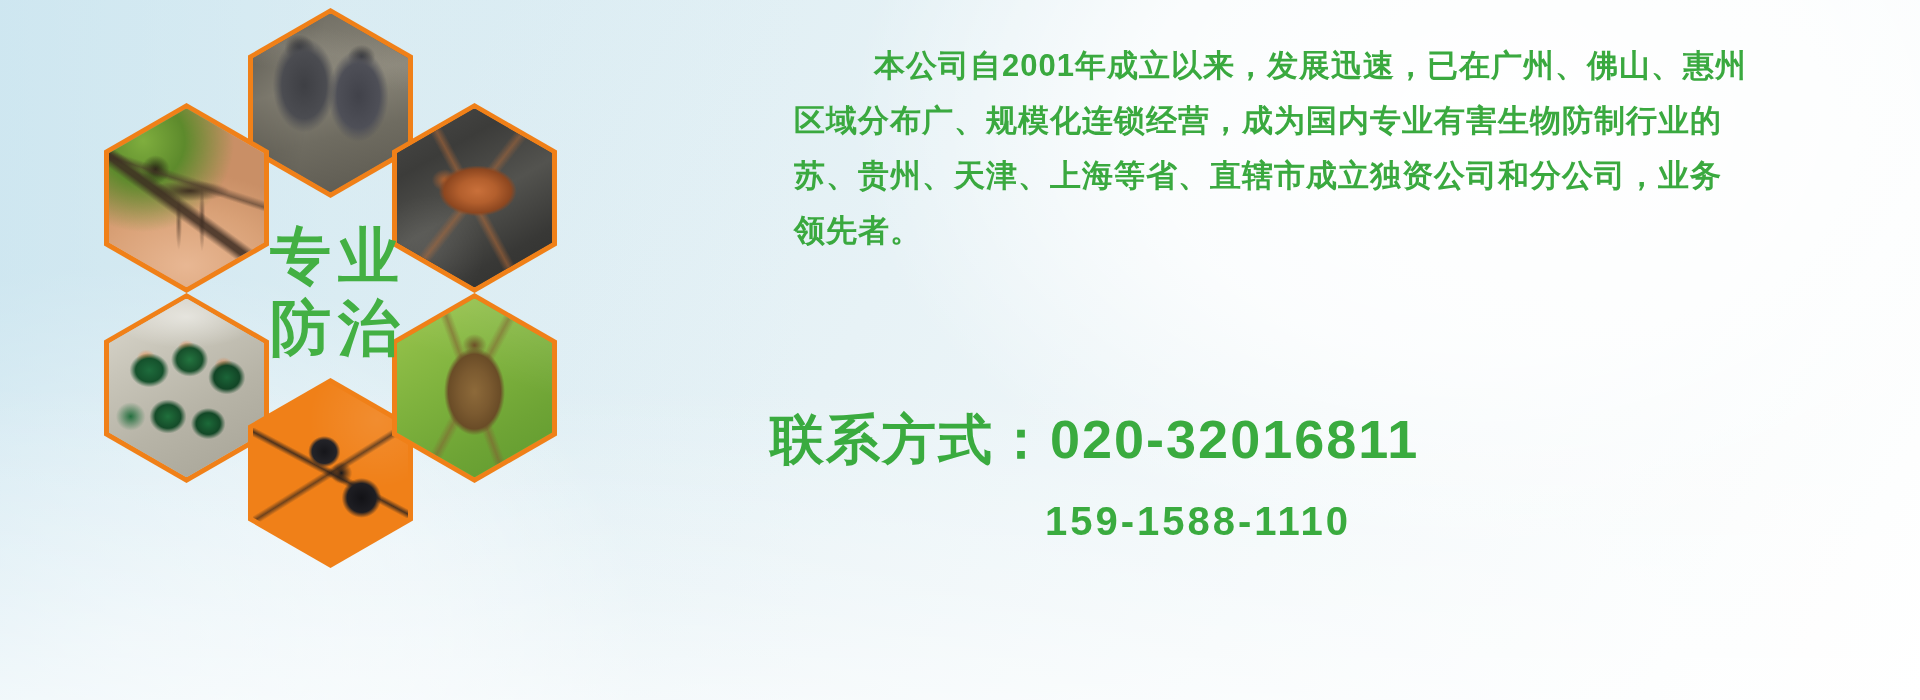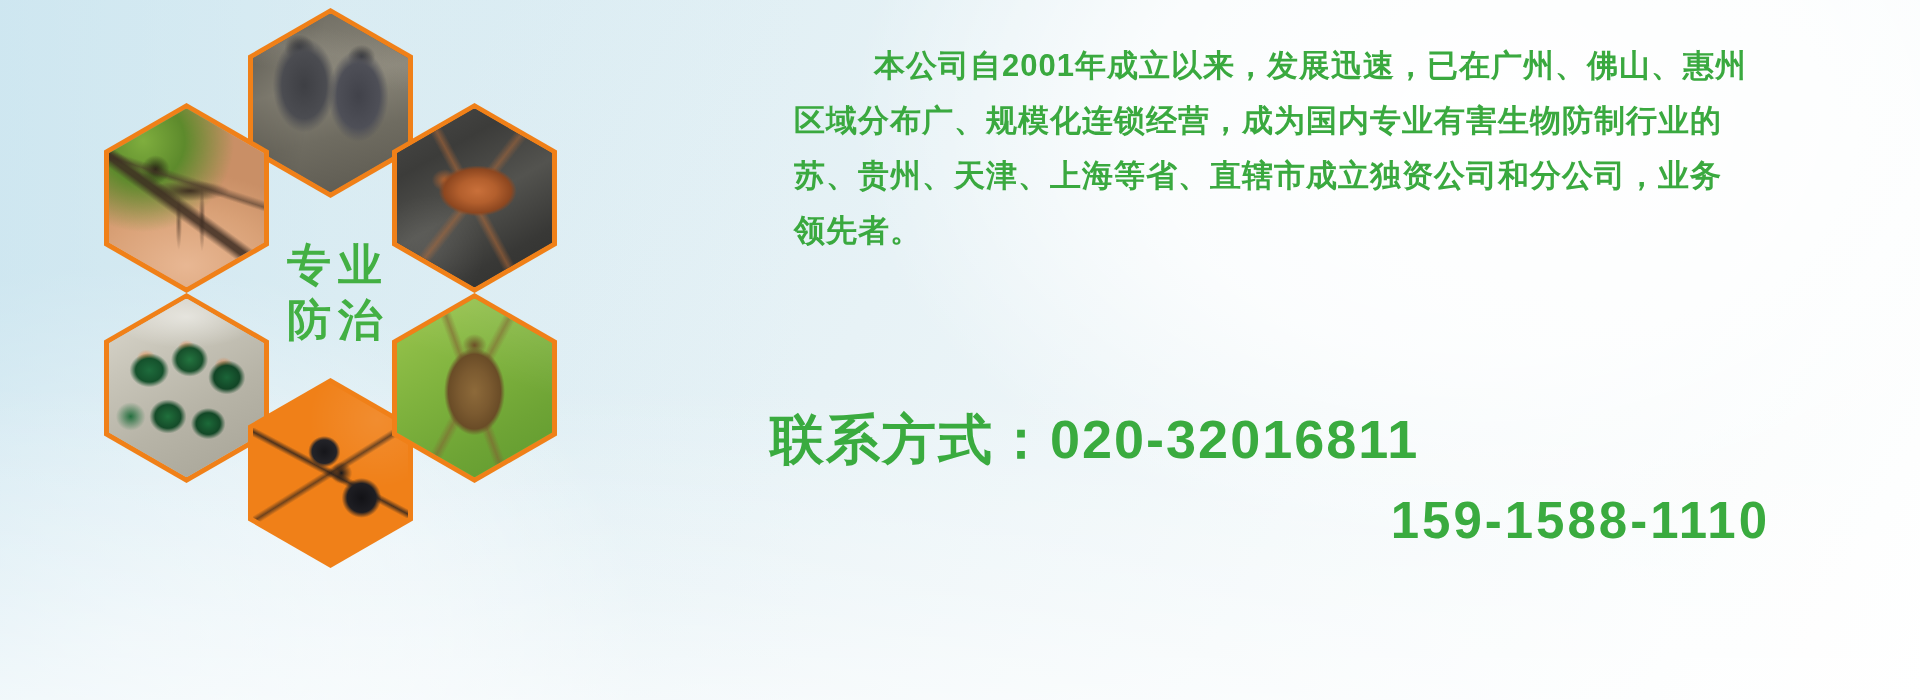--- a/index.html
+++ b/index.html
@@ -172,28 +172,28 @@
     width: 165px;
     height: 190px;
     display: flex;
     flex-direction: column;
     align-items: center;
     justify-content: center;
     gap: 10px;
     z-index: 6;
   }
   .hex-word {
-    font-size: 44px;
+    font-size: 61px;
     font-weight: 700;
     color: #43b043;
     letter-spacing: 7px;
     line-height: 1.02;
     text-indent: 7px;
     white-space: nowrap;
-    font-family: Liberation Sans, sans-serif;
+    font-family: Liberation Serif, serif;
   }
 
   
   #copy-block {
     position: absolute;
     left: 794px;
     top: 38px;
     width: 1110px;
   }
   .body-line {
@@ -218,25 +218,24 @@
     font-weight: 700;
     white-space: nowrap;
     font-family: "Liberation Sans", "DejaVu Sans", sans-serif;
   }
   #contact-primary {
     font-size: 54px;
     line-height: 82px;
     letter-spacing: 2px;
   }
   #contact-secondary {
-    font-size: 51px;
+    font-size: 40px;
     line-height: 82px;
     letter-spacing: 3px;
     padding-left: 275px;
-    text-align: right;
   }
 </style>
 </head>
 <body>
 
 <div id="banner">
   <div id="bg-sheen"></div>
 
   <div id="hex-collage">
 

